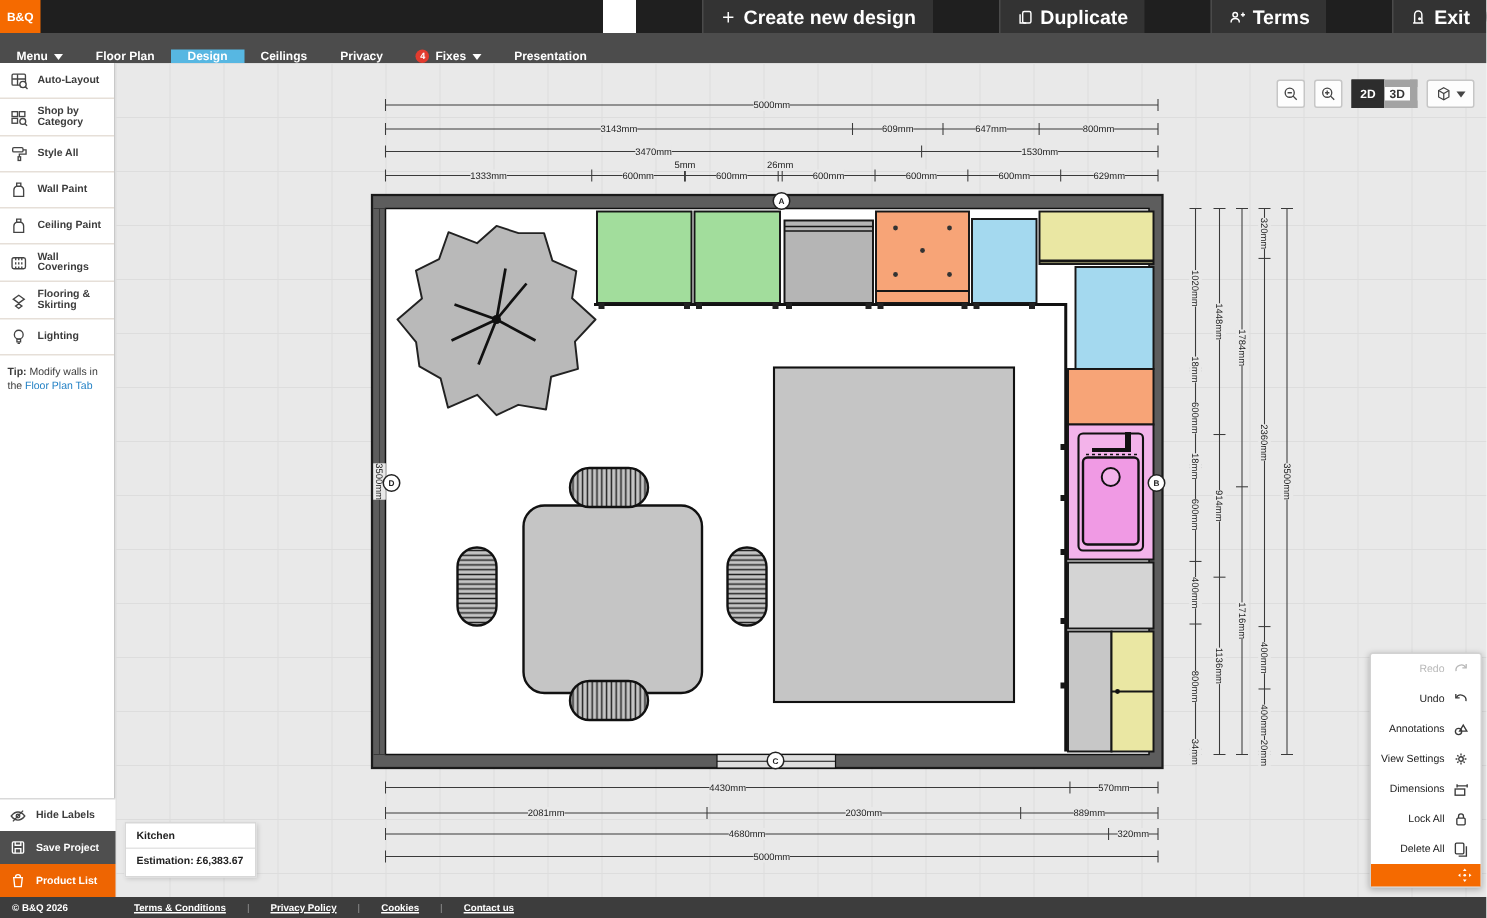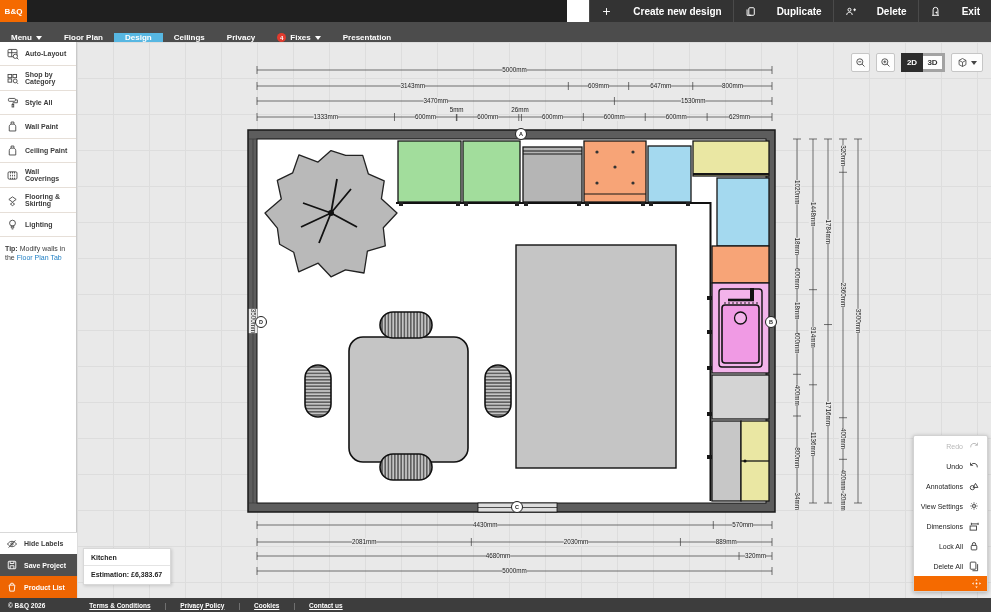--- a/index.html
+++ b/index.html
@@ -4,21 +4,21 @@
 <style>
   * { margin:0; padding:0; box-sizing:border-box; }
   html,body { width:991px; height:612px; overflow:hidden; font-family:"Liberation Sans", sans-serif; }
   #app { position:relative; width:991px; height:612px; background:#e9e9e9; }
 
   
   .topbar { position:absolute; left:0; top:0; width:991px; height:22px; background:#1f1f1f; display:flex; align-items:stretch; z-index:30;border-radius:10px; }
   .logo { width:27px; height:22px; background:#f56a00; color:#fff; font-weight:bold; font-size:8px; display:flex; align-items:center; justify-content:center; }
   .topbar-spacer { flex:1; }
   .white-gap { width:22px; background:#ffffff; }
-  .tb-btn { display:flex; align-items:center; gap:21px; padding:0 11px; color:#fff; font-size:10px; font-weight:bold; border-left:1px solid #4a4a4a; background:#333333; cursor:pointer; white-space:nowrap; }
+  .tb-btn { display:flex; align-items:center; gap:5px; padding:0 11px; color:#fff; font-size:13px; font-weight:bold; border-left:1px solid #4a4a4a; background:#333333; cursor:pointer; white-space:nowrap;margin-left:44px; }
   .tb-btn.orange { background:#f56a00; border-left:none; }
   .tb-btn svg { width:11px; height:11px; stroke:#fff; fill:none; stroke-width:1.4; }
 
   
   .menubar { position:absolute; left:0; top:22px; width:991px; height:20px; background:#4c4c4c; display:flex; align-items:flex-end; z-index:29; }
   .mb-item { display:flex; align-items:center; gap:4px; padding:0 11px; color:#fff; font-size:8px; font-weight:bold; cursor:pointer; }
   .mb-item.active { background:#57b7e2; }
   .chev { width:0; height:0; border-left:3px solid transparent; border-right:3px solid transparent; border-top:4px solid currentColor; display:inline-block; }
   .badge { width:9px; height:9px; border-radius:50%; background:#e23b2e; color:#fff; font-size:6px; font-weight:bold; display:flex; align-items:center; justify-content:center; }
 
@@ -48,21 +48,21 @@
   .canvas { position:absolute; left:77px; top:42px; right:0; bottom:14px; background-color:#e9e9e9;
     background-image:linear-gradient(#dddddd 1px, transparent 1px), linear-gradient(90deg,#dddddd 1px, transparent 1px);
     background-size:36px 36px; z-index:1; }
   #plan-svg { position:absolute; left:77px; top:42px; width:914px; height:556px; z-index:5; }
 
   
   .viewctl { position:absolute; top:53px; right:8px; display:flex; align-items:center; gap:6px; z-index:20; }
   .vc-btn { width:19px; height:19px; background:#fdfdfd; border:1px solid #c6c6c6; border-radius:2px; display:flex; align-items:center; justify-content:center; cursor:pointer; }
   .vc-btn svg { width:11px; height:11px; stroke:#444; fill:none; stroke-width:1.3; }
   .vc-seg { display:flex; }
-  .vc-mode { width:22px; height:19px; display:flex; align-items:center; justify-content:center; font-size:8px; font-weight:bold; cursor:pointer; border:3px solid #a3a3a3; }
+  .vc-mode { width:22px; height:19px; display:flex; align-items:center; justify-content:center; font-size:8px; font-weight:bold; cursor:pointer; border:5px solid #a3a3a3; }
   .vc-2d { background:#2d2d2d; color:#fff; border-color:#2d2d2d; }
   .vc-3d { background:#fdfdfd; color:#333; border-left:none;text-align:center; }
   .vc-drop { height:19px; background:#fdfdfd; border:1px solid #c6c6c6; border-radius:2px; display:flex; align-items:center; gap:3px; padding:0 5px; cursor:pointer; color:#444; }
   .vc-drop svg { width:11px; height:11px; stroke:#444; fill:none; stroke-width:1.2; }
 
   
   .toolpanel { position:absolute; right:3px; bottom:20px; width:75px; background:#fff; border:1px solid #d2d2d2; border-radius:2px; box-shadow:0 1px 4px rgba(0,0,0,.25); z-index:20; }
   .tp-row { height:20px; display:flex; align-items:center; justify-content:flex-end; gap:5px; padding-right:7px; font-size:7px; color:#222; cursor:pointer; }
   .tp-row svg { width:12px; height:12px; stroke:#3a3a3a; fill:none; stroke-width:1.2; flex:0 0 12px; }
   .tp-row.disabled { color:#b8b8b8; cursor:default; }
@@ -378,21 +378,21 @@
           <rect x="5.5" y="2.5" width="8" height="11" rx="1.5"></rect>
           <path d="M3 5v8.5h6"></path>
         </svg>
       <span>Duplicate</span>
     </div>
     <div class="tb-btn">
       <svg viewBox="0 0 16 16">
           <circle cx="6.5" cy="5.5" r="2.2"></circle>
           <path d="M2.5 13c0-2.4 1.8-3.8 4-3.8s4 1.4 4 3.8M12 5.5h4M14 3.5v4"></path>
         </svg>
-      <span>Delete</span>
+      <span>Terms</span>
     </div>
     <div class="tb-btn">
       <svg viewBox="0 0 16 16">
           <path d="M4.5 13.5V5.5a3.5 3.5 0 017 0v8M3 13.5h10"></path>
           <circle cx="9.3" cy="9.5" r=".8" fill="currentColor"></circle>
         </svg>
       <span>Exit</span>
     </div>
   </div>
 

